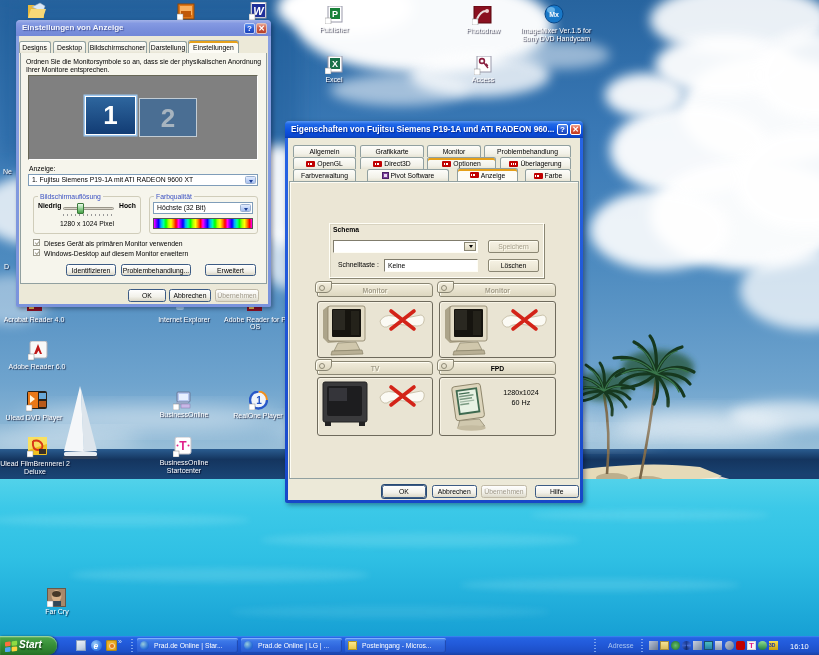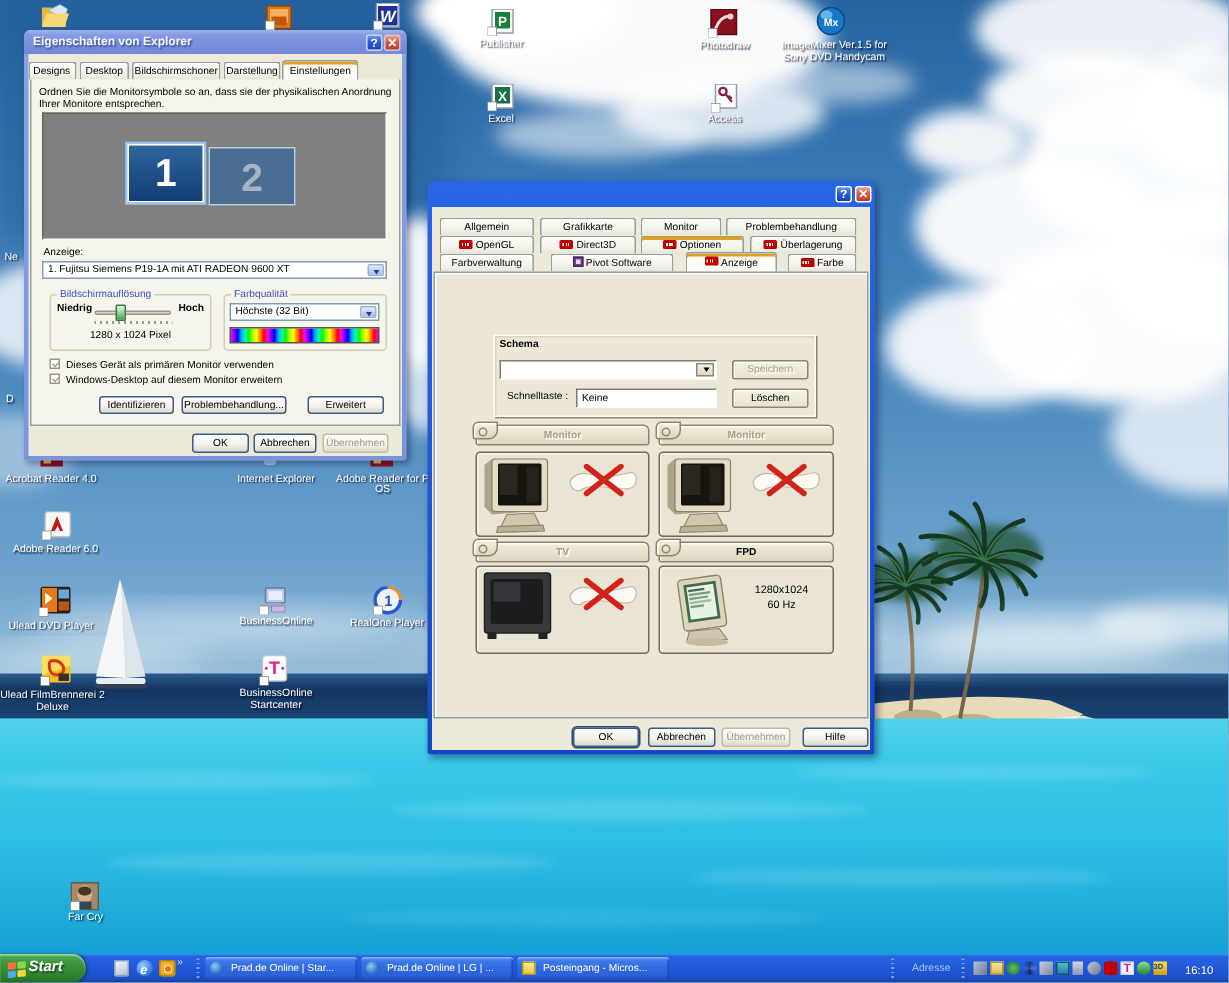--- a/index.html
+++ b/index.html
@@ -275,21 +275,21 @@
         <ellipse cx="9.5" cy="6" rx="4.5" ry="3" fill="#483828"></ellipse>
         <rect x="5" y="13" width="9" height="5" fill="#304858"></rect>
         <rect x="0" y="13" width="6" height="6" fill="#fff" stroke="#888" stroke-width=".5"></rect>
       </svg>
 <div class="lbl" style="left:57px;top:608px;">Far Cry</div>
 <div class="lbl" style="left:3px;top:168px;transform:none;">Ne</div>
 <div class="lbl" style="left:4px;top:263px;transform:none;">D</div>
 </div>
 
 <div class="win win1">
- <div class="tbar" style="color:#f4f6fd;text-shadow:1px 1px 1px #44549c;">Eigenschaften von Explorer</div>
+ <div class="tbar" style="color:#f4f6fd;text-shadow:1px 1px 1px #44549c;">Einstellungen von Anzeige</div>
  <div class="tbtn bhelp" style="left:228px;border-color:#c8d4f4;">?</div>
  <div class="tbtn bclose" style="left:240px;border-color:#e0c0b8;background:linear-gradient(#e8a492,#cf5f48 45%,#b44028);">✕</div>
  <div class="ab" style="left:3px;top:16px;width:249px;height:268px;background:#ece9d8;"></div>
  <div class="tab" style="left:2.5px;top:21px;width:32px;">Designs</div>
  <div class="tab" style="left:37px;top:21px;width:33px;">Desktop</div>
  <div class="tab" style="left:72px;top:21px;width:59px;">Bildschirmschoner</div>
  <div class="tab" style="left:133px;top:21px;width:38px;">Darstellung</div>
  <div class="tab tabact" style="left:172px;top:19.5px;width:51px;height:14px;line-height:13px;">Einstellungen</div>
  <div class="ab" style="left:4px;top:33px;width:247px;height:231px;background:#f6f5ec;border:1px solid #91a0a0;border-top:none;"></div>
  <div class="ab t68" style="left:10px;top:38px;width:238px;">Ordnen Sie die Monitorsymbole so an, dass sie der physikalischen Anordnung Ihrer Monitore entsprechen.</div>
@@ -318,20 +318,21 @@
  <div class="ab t68 gray" style="left:28px;top:229.5px;">Windows-Desktop auf diesem Monitor erweitern</div>
  <div class="xbtn" style="left:50px;top:244px;width:50px;height:12px;line-height:11px;">Identifizieren</div>
  <div class="xbtn" style="left:105px;top:244px;width:70px;height:12px;line-height:11px;">Problembehandlung...</div>
  <div class="xbtn" style="left:189px;top:244px;width:51px;height:12px;line-height:11px;">Erweitert</div>
  <div class="xbtn" style="left:112px;top:269px;width:38px;height:12.5px;line-height:11px;">OK</div>
  <div class="xbtn" style="left:153px;top:269px;width:42px;height:12.5px;line-height:11px;">Abbrechen</div>
  <div class="xbtn" style="left:199px;top:269px;width:44px;height:12.5px;line-height:11px;color:#a0998a;border-color:#c0baa8;">Übernehmen</div>
 </div>
 
 <div class="win win2">
+ <div class="tbar" style="height:17px;line-height:17px;background:linear-gradient(180deg,#5a96f2 0%,#2069e8 18%,#0f55e2 50%,#0a47d0 88%,#0d3fb0 100%);text-shadow:1px 1px 1.5px #03248c;font-size:8.3px;">Eigenschaften von Fujitsu Siemens P19-1A und ATI RADEON 960...</div>
  <div class="tbtn bhelp" style="left:272px;top:3px;">?</div>
  <div class="tbtn bclose" style="left:285px;top:3px;">✕</div>
  <div class="ab" style="left:3px;top:17px;width:292px;height:362px;background:#ece9d8;"></div>
  <div class="tab" style="left:8px;top:24px;width:63px;">Allgemein</div>
  <div class="tab" style="left:75px;top:24px;width:64px;">Grafikkarte</div>
  <div class="tab" style="left:142px;top:24px;width:54px;">Monitor</div>
  <div class="tab" style="left:199px;top:24px;width:87px;">Problembehandlung</div>
  <div class="tab" style="left:8px;top:36px;width:63px;"><i class="ati"></i>OpenGL</div>
  <div class="tab" style="left:75px;top:36px;width:64px;"><i class="ati"></i>Direct3D</div>
  <div class="tab" style="left:142px;top:36px;width:69px;box-shadow:inset 0 2px 0 #e5a01a;"><i class="ati"></i>Optionen</div>

